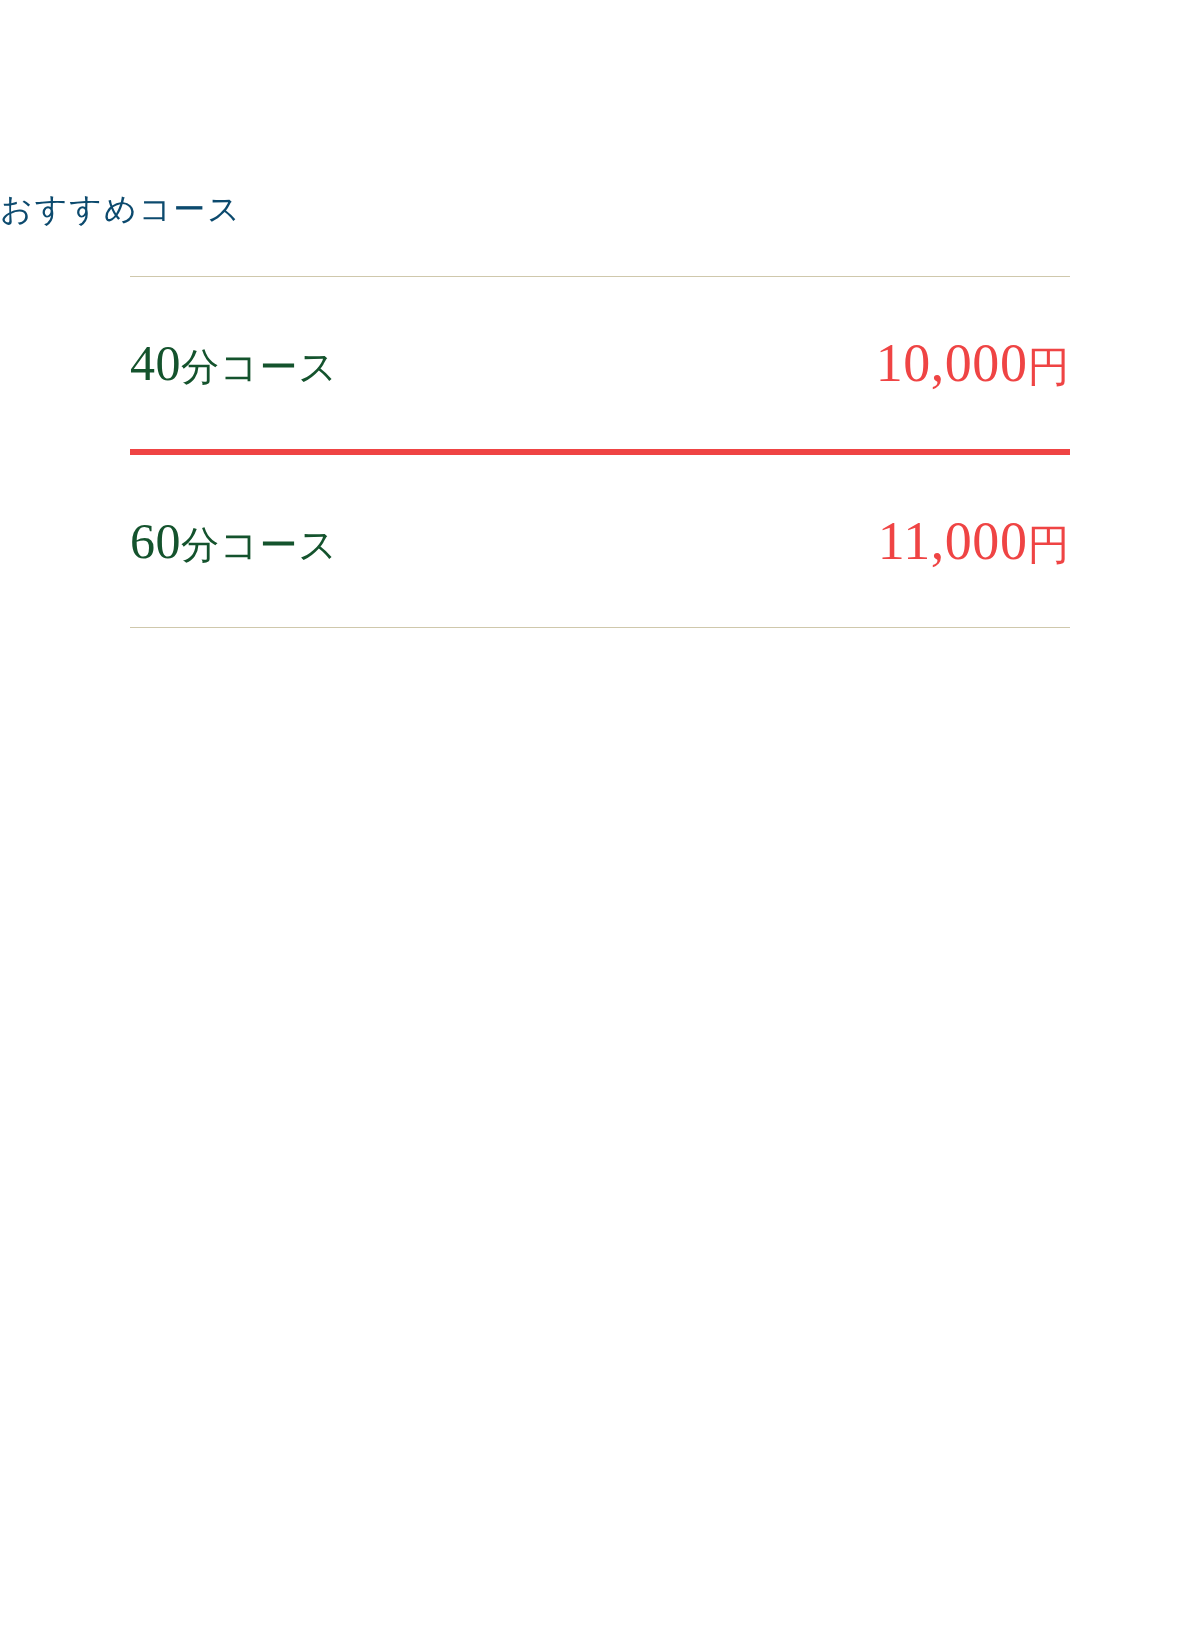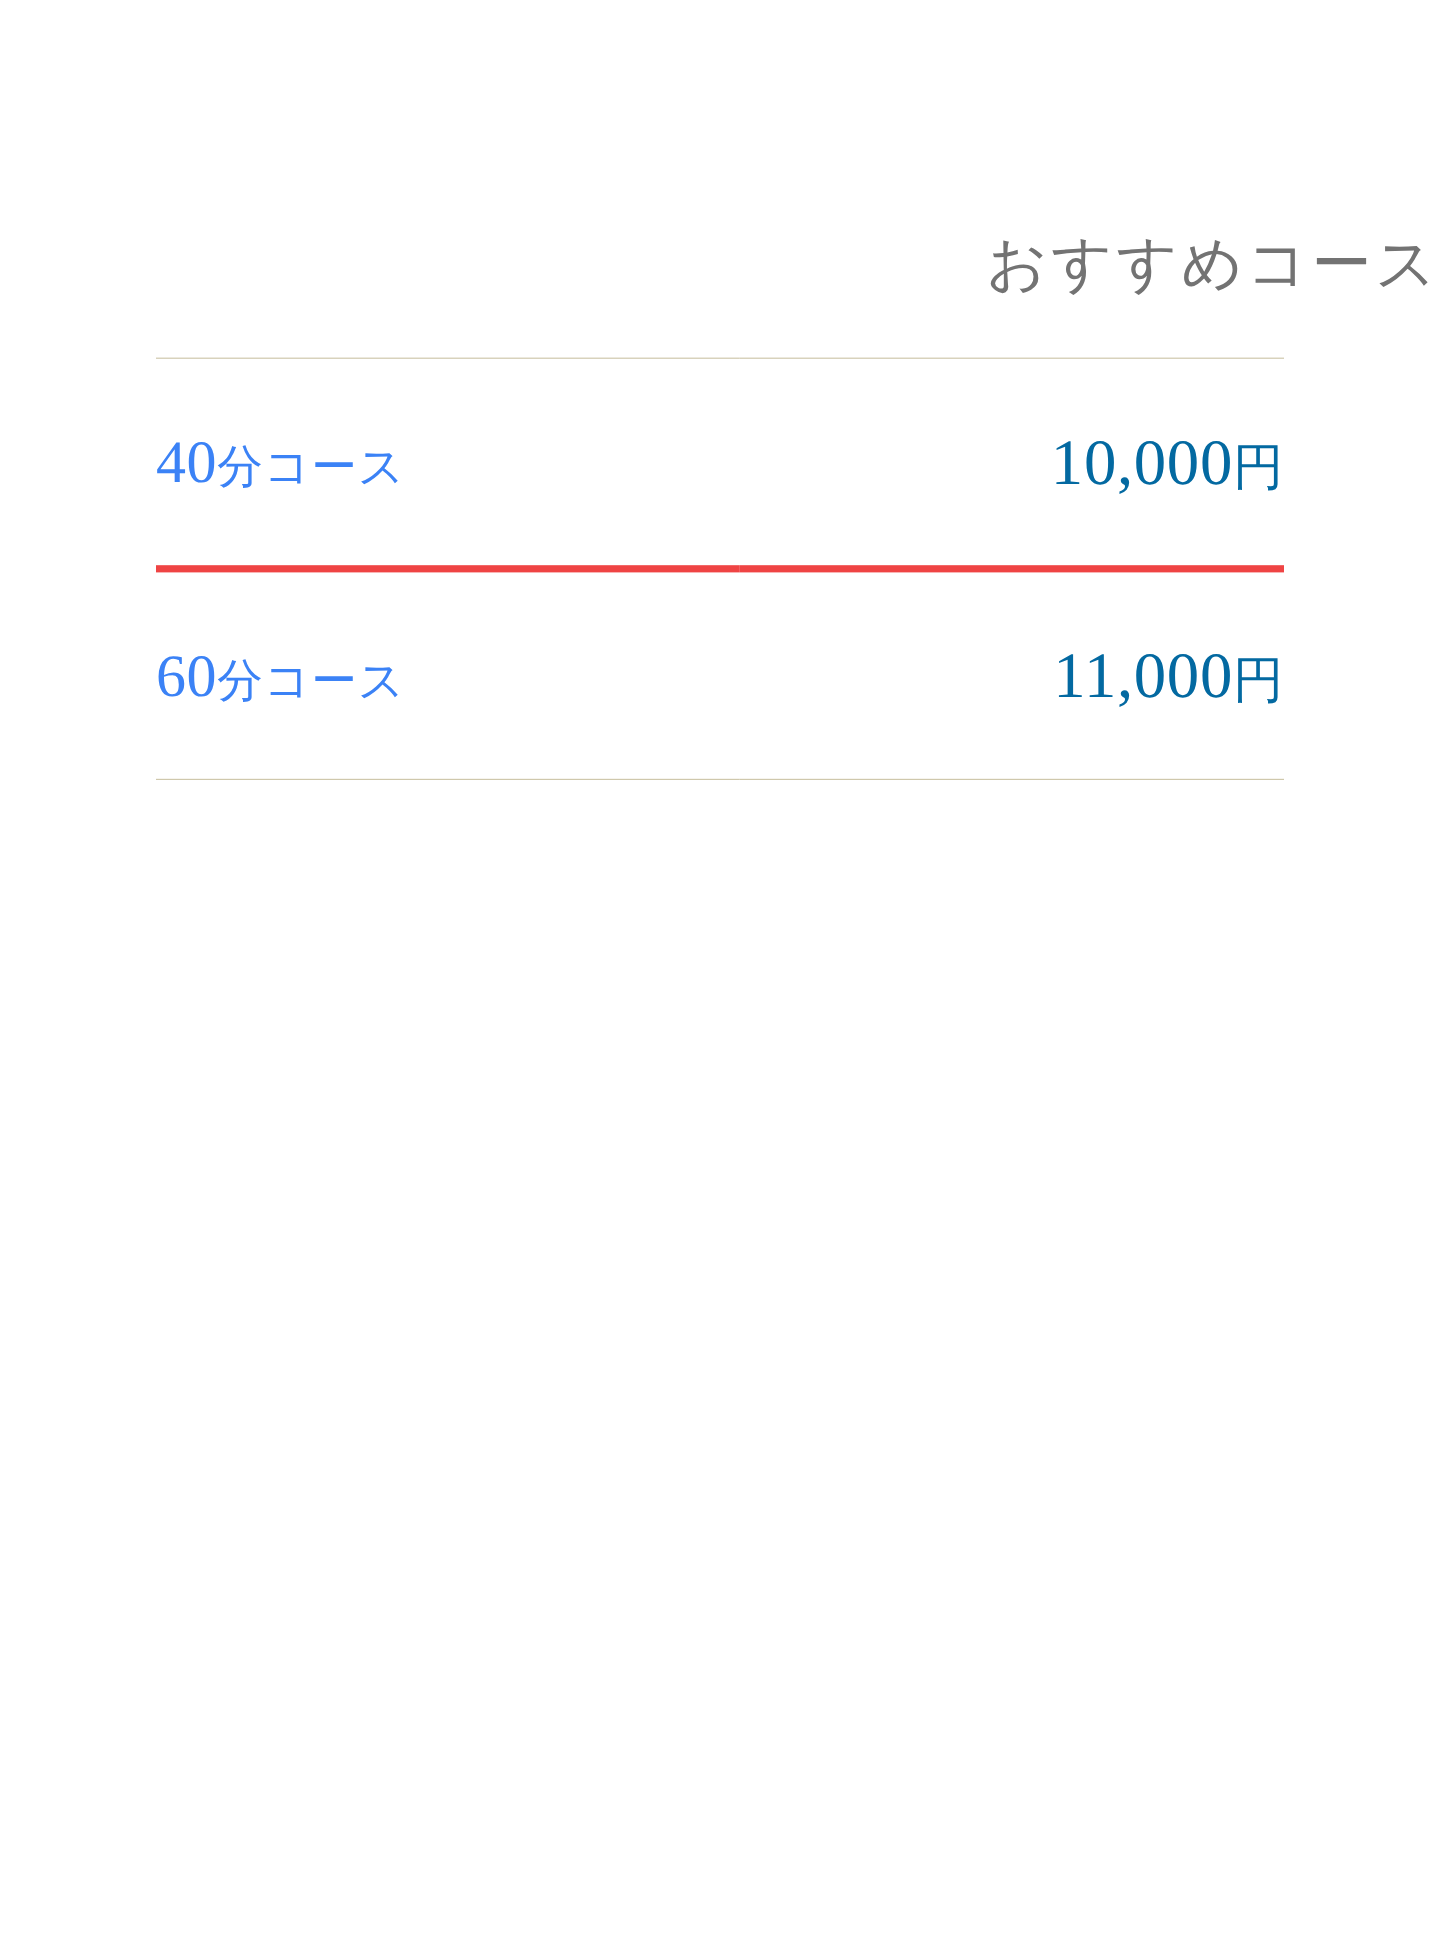--- a/index.html
+++ b/index.html
@@ -30,24 +30,24 @@
     width: 1200px;
   }
   .section-other {
     position: absolute;
     left: 0;
     top: 1075px;
     width: 1200px;
   }
 
   .section-title {
-    text-align: right;
-    font-size: 50px;
+    text-align: left;
+    font-size: 32px;
     letter-spacing: 0.06em;
-    color: #737373;
+    color: #0c4a6e;
     font-weight: 400;
     line-height: 1.2;
   }
 
   .price-table {
     margin: 0 auto;
     border-collapse: collapse;
   }
   .price-table.wide { width: 940px; margin-top: 48px; }
   .price-table.narrow { width: 940px; margin-top: 42px; }
@@ -64,34 +64,34 @@
   }
 
   .row-wide td { height: 172px; }
   .row-narrow td { height: 160px; }
 
   .cell-label {
     text-align: left;
     padding-left: 46px;
     font-size: 50px;
     letter-spacing: 0.01em;
-    color: #3b82f6;
+    color: #14532d;
     white-space: nowrap;
   }
   .cell-label .unit {
     font-size: 38px;
     letter-spacing: 0.02em;
   }
 
   .cell-price {
     text-align: right;
     padding-right: 50px;
     font-size: 54px;
     letter-spacing: 0.01em;
-    color: #0369a1;
+    color: #ef4444;
     white-space: nowrap;
   }
   .cell-price .yen {
     font-size: 42px;
   }
 
   .cell-price.plain {
     font-size: 50px;
   }
 </style>

